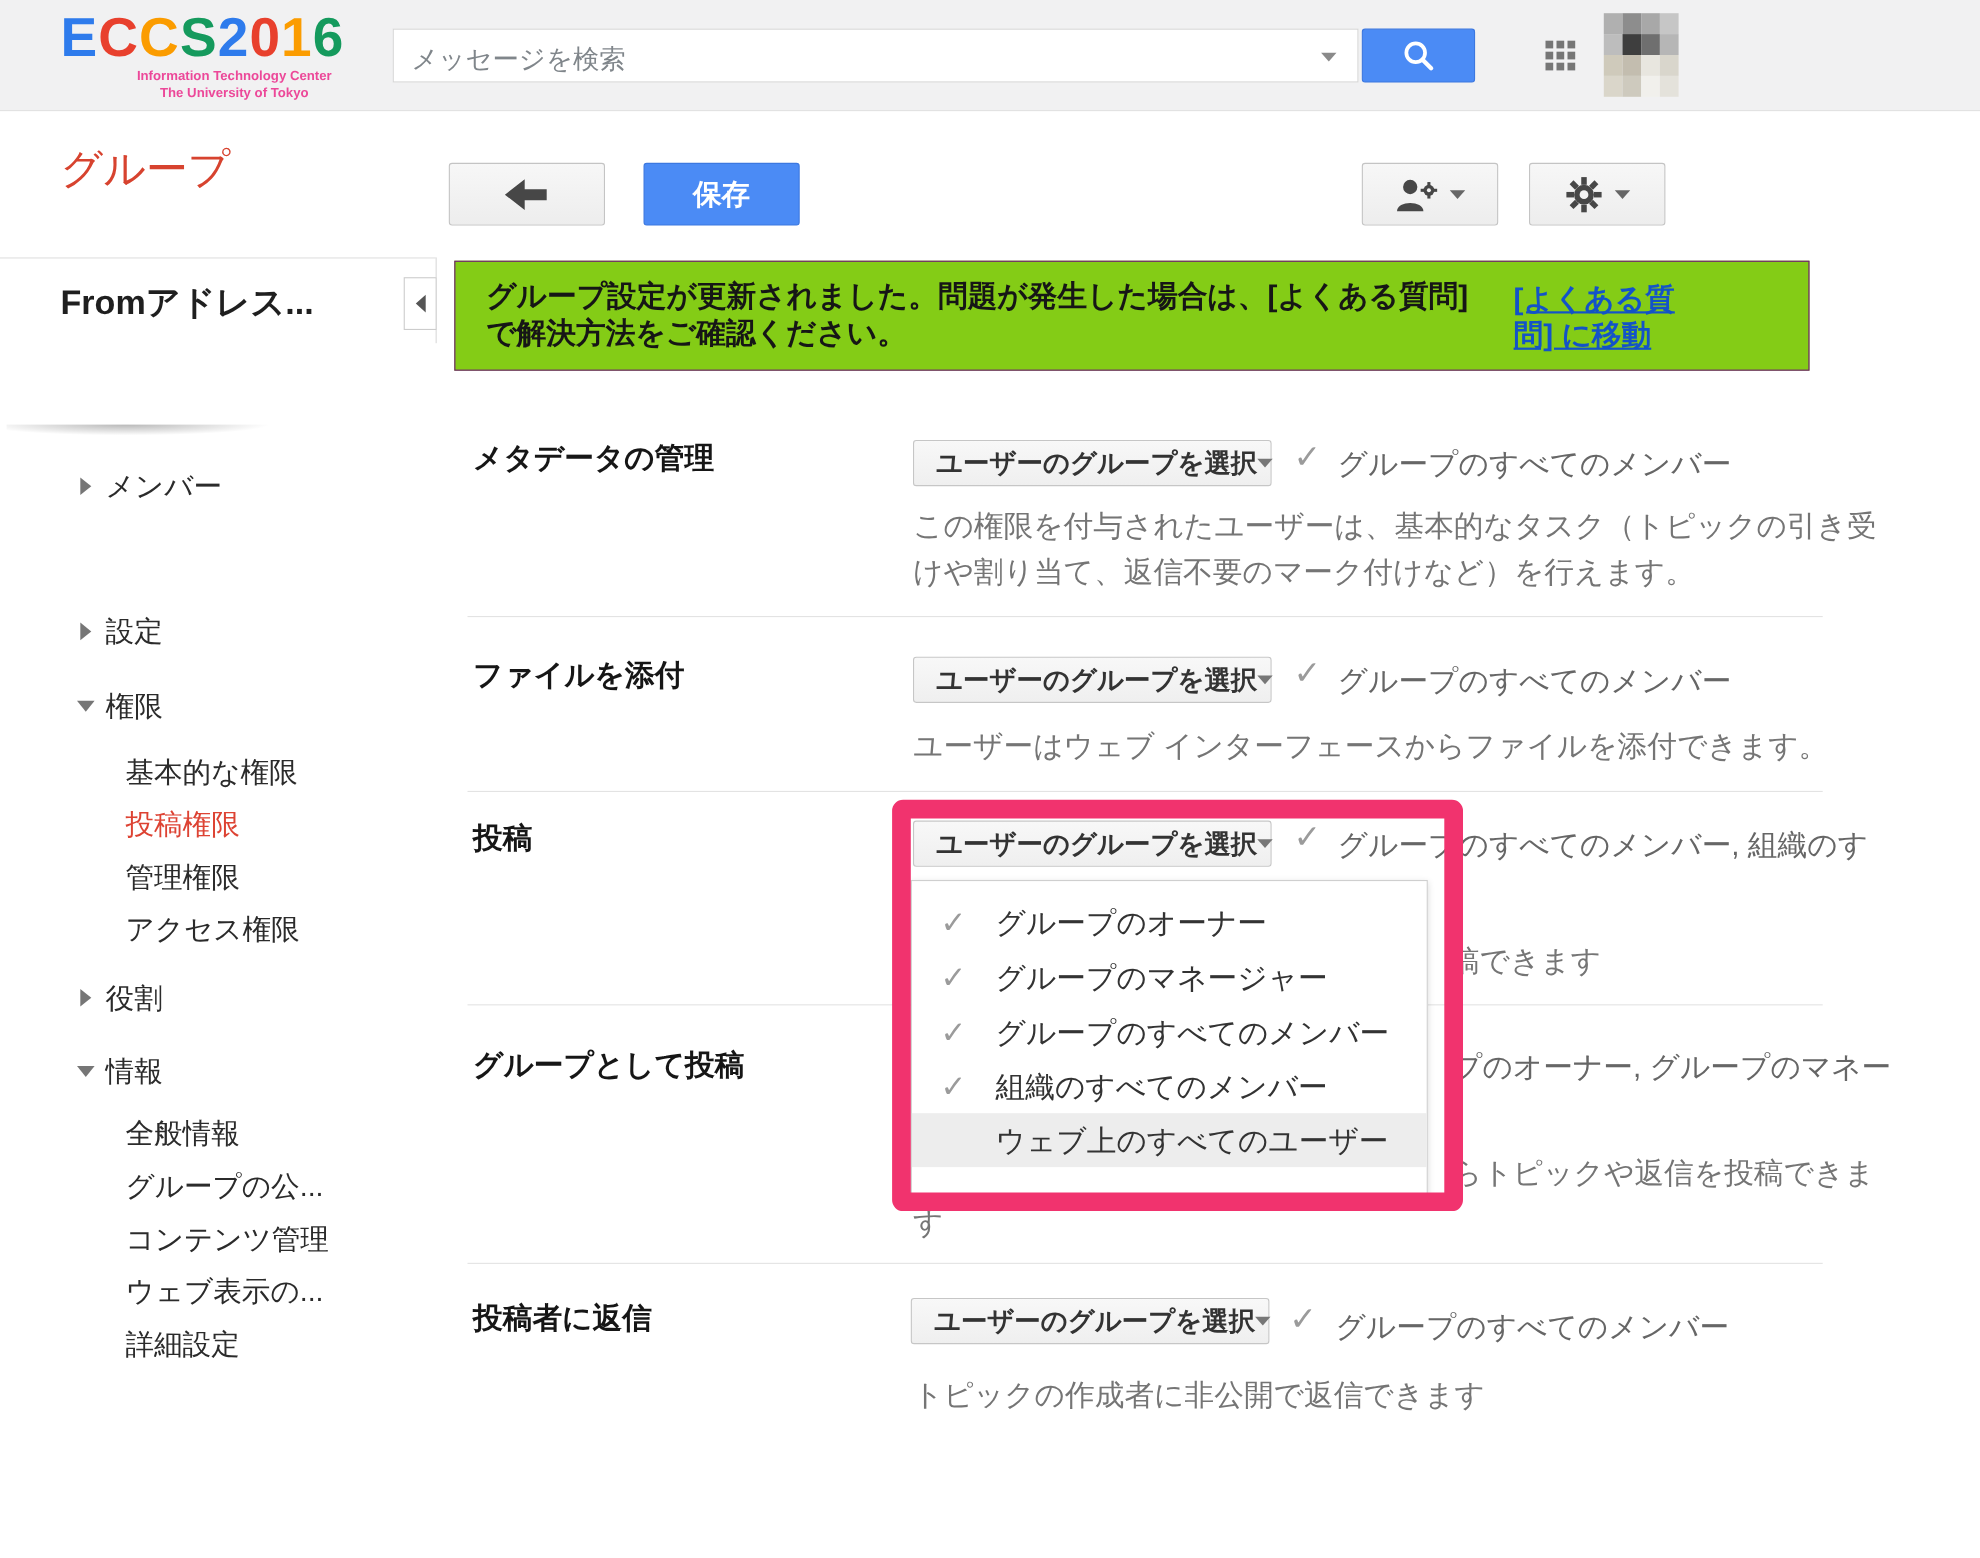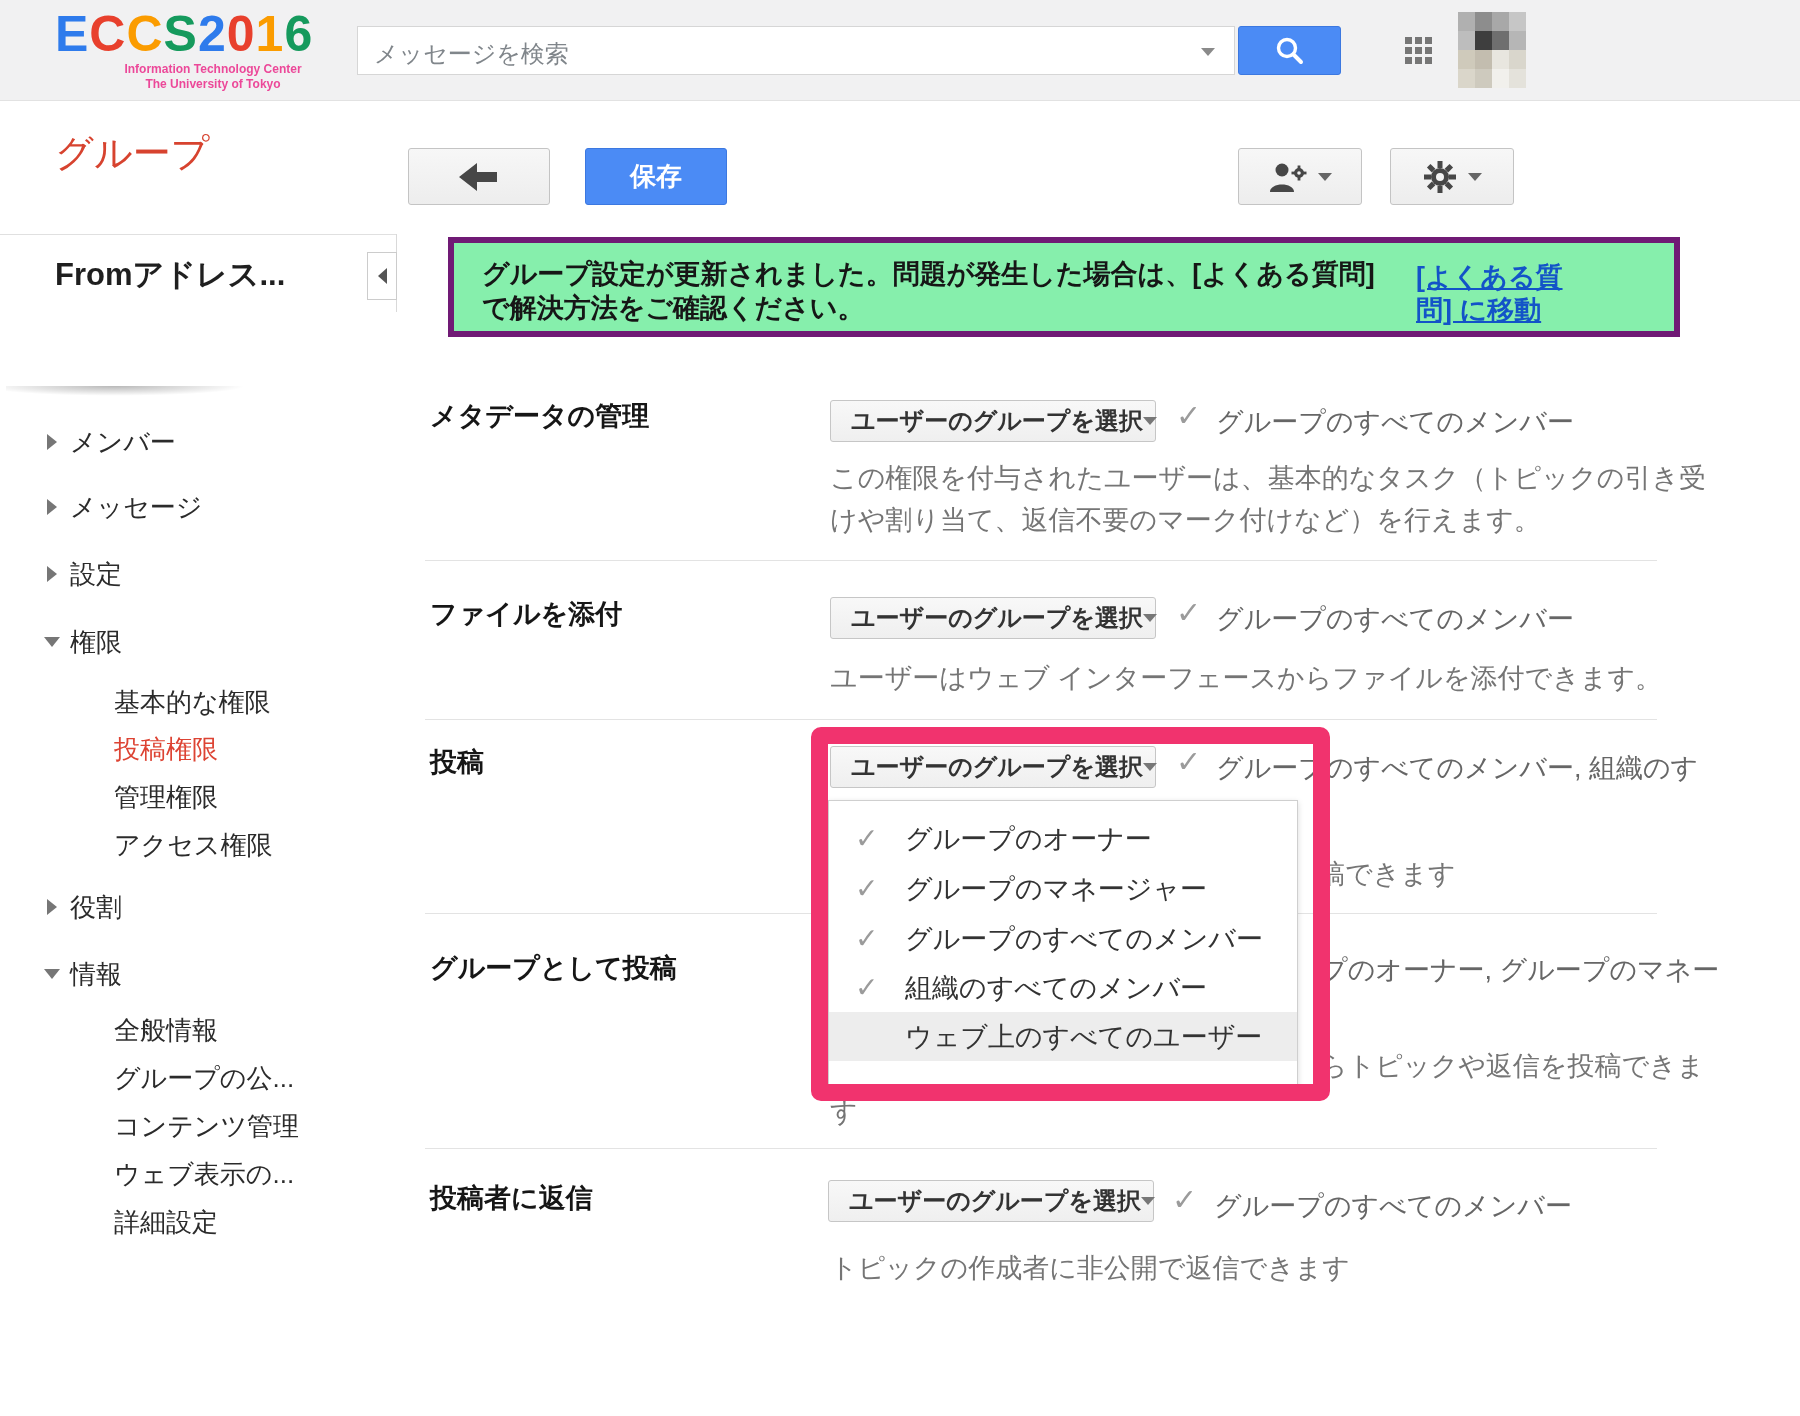--- a/index.html
+++ b/index.html
@@ -31,28 +31,28 @@
 
   
   .side-top-line{left:0;top:234px;width:396px;height:1px;background:#e0e0e0;}
   .side-vline{left:396px;top:234px;width:1px;height:78px;background:#d9d9d9;}
   .side-title{left:55px;top:254px;font-size:31px;font-weight:bold;color:#1f1f1f;}
   .collapse-btn{left:367px;top:252px;width:30px;height:48px;background:#fff;border:1px solid #ccc;box-sizing:border-box;display:flex;align-items:center;justify-content:center;}
   .tri-left{width:0;height:0;border-top:8px solid transparent;border-bottom:8px solid transparent;border-right:9px solid #555;}
   .side-shadow{left:6px;top:386px;width:310px;height:14px;background:radial-gradient(ellipse 60% 100% at 35% 0%,rgba(0,0,0,0.28),rgba(0,0,0,0) 70%);}
   .nav-item{left:0;width:360px;height:36px;display:flex;align-items:center;font-size:26px;color:#2b2b2b;cursor:pointer;}
   .nav-item .marker{width:36px;display:flex;justify-content:center;}
-  .nav-item.top{padding-left:34px;}
+  .nav-item.top{padding-left:60px;}
   .nav-item.sub{padding-left:114px;}
   .tri-r{width:0;height:0;border-top:8px solid transparent;border-bottom:8px solid transparent;border-left:10px solid #767676;}
   .tri-d{width:0;height:0;border-left:8px solid transparent;border-right:8px solid transparent;border-top:10px solid #767676;}
   .nav-item.selected{color:#dd4333;}
 
   
-  .banner{left:448px;top:237px;width:1232px;height:100px;background:#86efac;border:6px solid #701a75;box-sizing:border-box;}
+  .banner{left:413px;top:237px;width:1232px;height:100px;background:#84cc16;border:1px solid #701a75;box-sizing:border-box;}
   .banner-text{left:28px;top:14px;width:960px;font-size:27px;font-weight:bold;color:#161616;line-height:34px;}
   .banner-link{left:962px;top:18px;width:178px;font-size:27px;font-weight:bold;color:#1353c8;text-decoration:underline;line-height:33px;}
 
   
   .row-label{font-size:27px;font-weight:bold;color:#161616;}
   .select-btn{width:326px;height:42px;box-sizing:border-box;border:1px solid #c6c6c6;border-radius:3px;background:linear-gradient(#f8f8f8,#efefef);display:flex;align-items:center;justify-content:space-between;padding:0 16px 0 20px;}
   .select-btn .lbl{font-size:24px;font-weight:bold;color:#333;white-space:nowrap;}
   .sel-tri{width:0;height:0;border-left:7px solid transparent;border-right:7px solid transparent;border-top:8px solid #777;}
   .check{font-size:30px;color:#9b9b9b;font-weight:bold;}
   .value{font-size:27px;color:#666;white-space:nowrap;}
@@ -183,26 +183,20 @@
     <div class="tri-left"></div>
   </div>
   <div class="abs side-shadow"></div>
 
   <div class="abs nav-item top" style="top:424px">
     <span class="marker">
         <span class="tri-r"></span>
       </span>
     <span>メンバー</span>
   </div>
-  <div class="abs nav-item top" style="top:489px">
-    <span class="marker">
-        <span class="tri-r"></span>
-      </span>
-    <span>メッセージ</span>
-  </div>
   <div class="abs nav-item top" style="top:556px">
     <span class="marker">
         <span class="tri-r"></span>
       </span>
     <span>設定</span>
   </div>
   <div class="abs nav-item top" style="top:624px">
     <span class="marker">
         <span class="tri-d"></span>
       </span>

